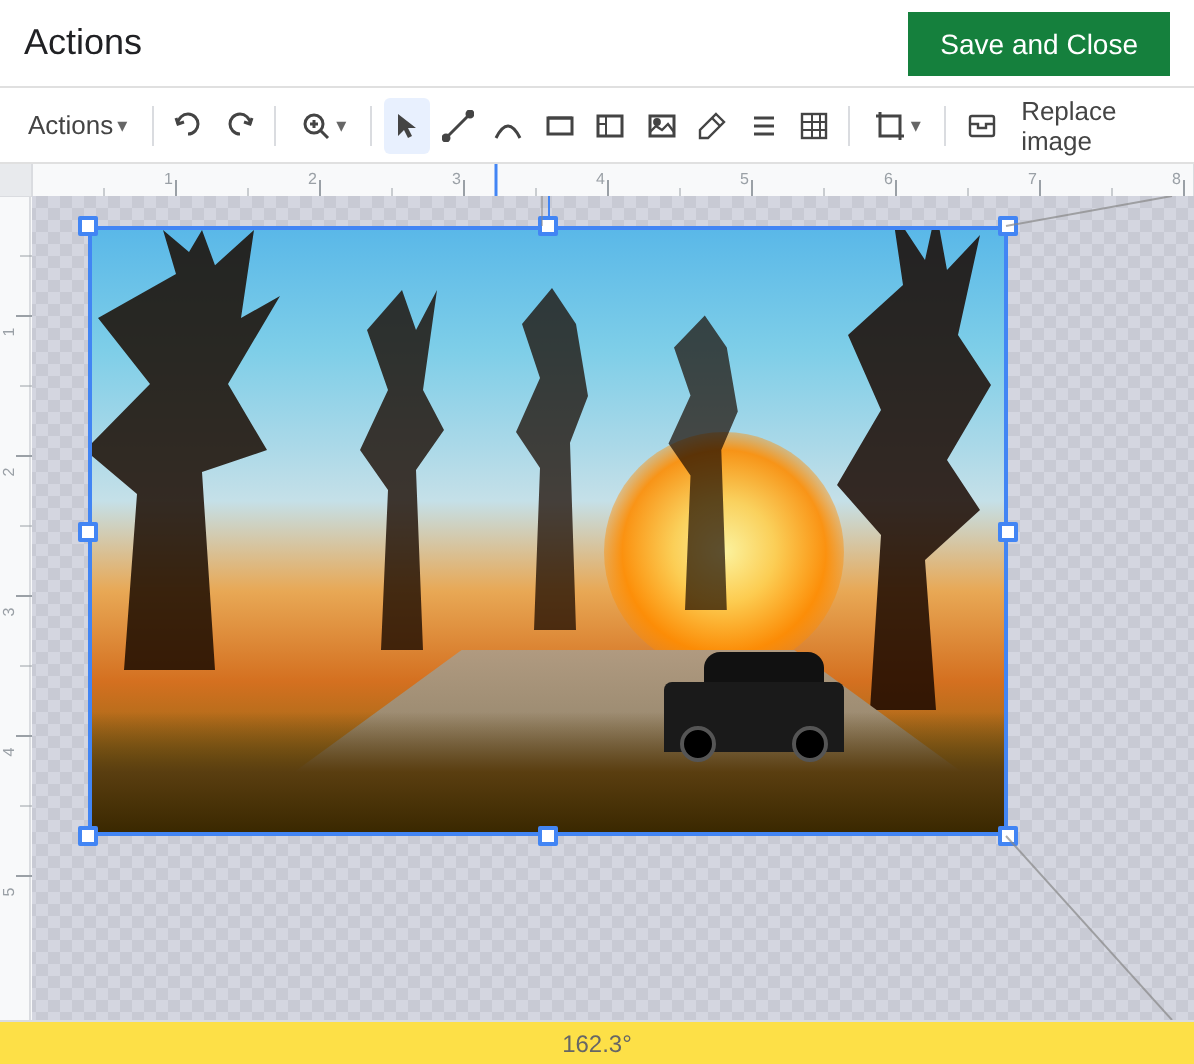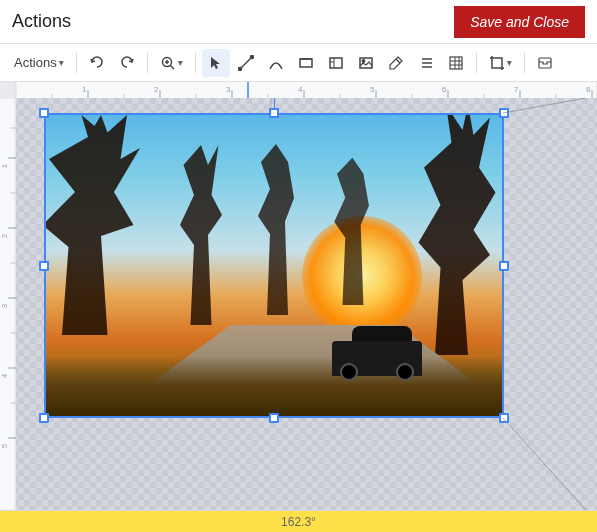--- a/index.html
+++ b/index.html
@@ -13,29 +13,28 @@
       padding: 6px 12px;
       border-bottom: 1px solid #e0e0e0;
       height: 44px;
     }
     #header-title {
       font-size: 18px;
       font-weight: 400;
       color: #202124;
     }
     #save-close-btn {
-      background: #b91c1c;
+      background: #15803d;
       color: #fff;
       border: none;
       border-radius: 0;
       padding: 8px 16px;
       font-size: 14px;
       cursor: pointer;
       font-weight: 500;
-      font-style: italic;
     }
 
     
     #toolbar {
       display: flex;
       align-items: center;
       padding: 4px 8px;
       border-bottom: 1px solid #e0e0e0;
       height: 38px;
       gap: 2px;
@@ -497,20 +496,21 @@
 
   <div class="toolbar-separator"></div>
 
   <div class="toolbar-item" title="Mask">
     <svg class="icon-svg" viewBox="0 0 16 16">
       <rect x="2" y="3" width="12" height="10" rx="1" stroke="#444" stroke-width="1.2" fill="none"></rect>
       <path d="M2 7 L6 7 L6 9 L10 9 L10 7 L14 7" stroke="#444" stroke-width="1.2" fill="none"></path>
     </svg>
   </div>
 
+  <span class="replace-image-label">Replace image</span>
 </div>
 
 <div id="ruler-top">
   <svg class="ruler-svg" viewBox="0 0 597 16" preserveAspectRatio="none">
 
     <rect x="0" y="0" width="16" height="16" fill="#e8eaed"></rect>
     <rect x="16" y="0" width="581" height="16" fill="#f8f9fa"></rect>
 
     <line x1="16" y1="0" x2="16" y2="16" stroke="#dadce0" stroke-width="1"></line>
     <line x1="597" y1="0" x2="597" y2="16" stroke="#dadce0" stroke-width="1"></line>

